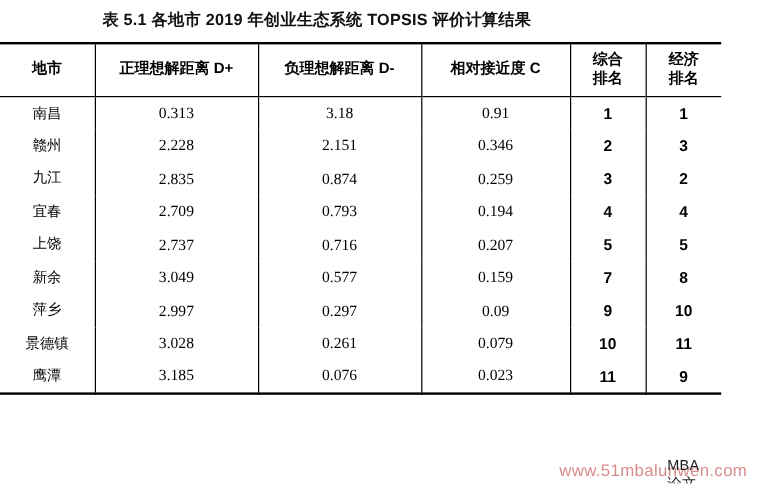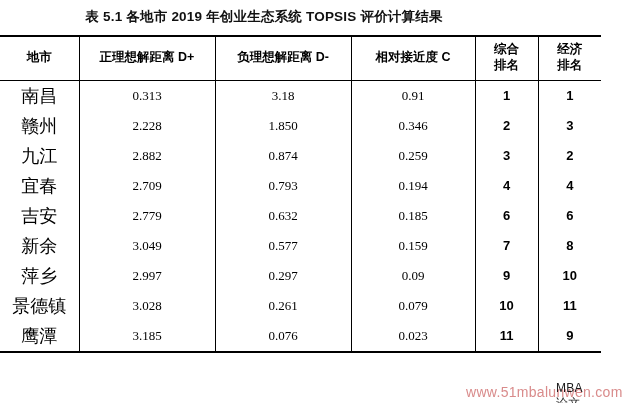--- a/index.html
+++ b/index.html
@@ -68,21 +68,21 @@
     text-align: center;
     padding: 3px 2px 3px 2px;
     height: 27.5px;
     box-sizing: border-box;
     border-left: 1px solid #000;
     vertical-align: middle;
   }
   table.data-table tbody td:first-child {
     border-left: none;
     font-family: Liberation Serif, serif;
-    font-size: 18px;
+    font-size: 12px;
     font-weight: normal;
   }
   table.data-table tbody td.rank {
     font-family: "Liberation Sans", sans-serif;
     font-weight: bold;
     font-size: 13px;
   }
   table.data-table tbody tr:last-child {
     border-bottom: 2px solid #000;
   }
@@ -143,48 +143,48 @@
         <td>南昌</td>
         <td>0.313</td>
         <td>3.18</td>
         <td>0.91</td>
         <td class="rank">1</td>
         <td class="rank">1</td>
       </tr>
       <tr>
         <td>赣州</td>
         <td>2.228</td>
-        <td>1.850</td>
+        <td>2.151</td>
         <td>0.346</td>
         <td class="rank">2</td>
         <td class="rank">3</td>
       </tr>
       <tr>
         <td>九江</td>
-        <td>2.882</td>
+        <td>2.835</td>
         <td>0.874</td>
         <td>0.259</td>
         <td class="rank">3</td>
         <td class="rank">2</td>
       </tr>
       <tr>
         <td>宜春</td>
         <td>2.709</td>
         <td>0.793</td>
         <td>0.194</td>
         <td class="rank">4</td>
         <td class="rank">4</td>
       </tr>
       <tr>
-        <td>吉安</td>
-        <td>2.779</td>
-        <td>0.632</td>
-        <td>0.185</td>
-        <td class="rank">6</td>
-        <td class="rank">6</td>
+        <td>上饶</td>
+        <td>2.737</td>
+        <td>0.716</td>
+        <td>0.207</td>
+        <td class="rank">5</td>
+        <td class="rank">5</td>
       </tr>
       <tr>
         <td>新余</td>
         <td>3.049</td>
         <td>0.577</td>
         <td>0.159</td>
         <td class="rank">7</td>
         <td class="rank">8</td>
       </tr>
       <tr>

